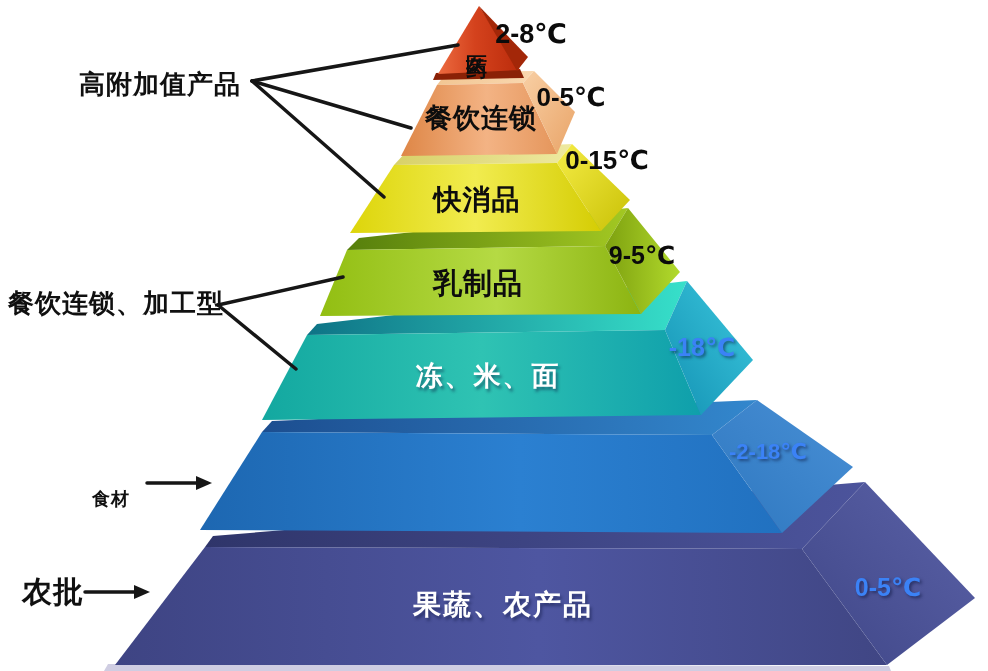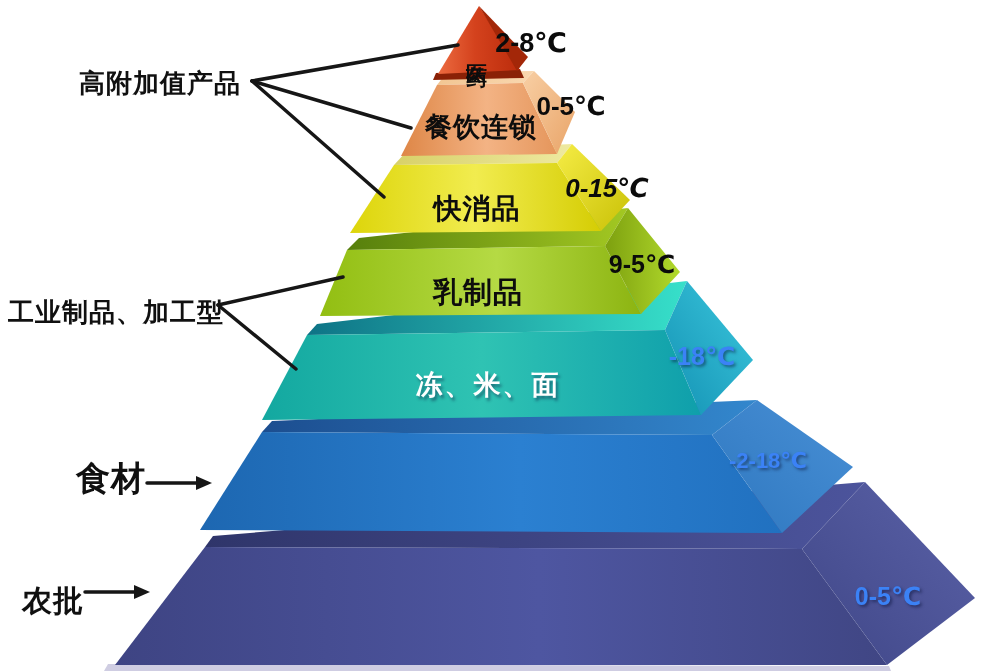--- a/index.html
+++ b/index.html
@@ -11,21 +11,20 @@
     font-family:"Liberation Sans","DejaVu Sans",sans-serif;
   }
   .stage svg{position:absolute;left:0;top:0;}
   .lbl{
     position:absolute;
     transform:translate(-50%,-50%);
     white-space:nowrap;
     font-weight:900;
     line-height:1;
     pointer-events:none;
-    margin-top:9px;
   }
   .cn-dark{color:#0d0d0d;letter-spacing:1px;}
   .cn-light{
     color:#ffffff;letter-spacing:2px;
     text-shadow:2px 3px 3px rgba(10,20,60,.45);
   }
   .temp-dark{color:#0b0b0b;font-weight:800;letter-spacing:0px;}
   .temp-light{
     color:#3b82f6;font-weight:800;
     text-shadow:2px 2px 3px rgba(10,20,60,.5);
@@ -172,30 +171,31 @@
     <polygon points="134,585 150,592 134,599" fill="#161616"></polygon>
   </svg>
 
   <div class="lbl vert cn-dark" style="left:477px;top:41px;font-size:21px;">医药</div>
   <div class="lbl temp-dark" style="left:531px;top:34px;font-size:27px;">2-8℃</div>
 
   <div class="lbl cn-dark" style="left:481px;top:118px;font-size:27px;">餐饮连锁</div>
   <div class="lbl temp-dark" style="left:571px;top:97px;font-size:26px;">0-5℃</div>
 
   <div class="lbl cn-dark" style="left:477px;top:200px;font-size:28px;">快消品</div>
-  <div class="lbl temp-dark" style="left:607px;top:179px;font-size:26px;font-style:italic;">0-15℃</div>
+  <div class="lbl temp-dark" style="left:607px;top:160px;font-size:26px;">0-15℃</div>
 
   <div class="lbl cn-dark" style="left:478px;top:283px;font-size:29px;">乳制品</div>
   <div class="lbl temp-dark" style="left:642px;top:255px;font-size:25px;">9-5℃</div>
 
   <div class="lbl cn-light" style="left:488px;top:378px;font-size:27px;font-family:Liberation Mono, monospace;">冻、米、面</div>
   <div class="lbl temp-light" style="left:702px;top:347px;font-size:25px;">-18℃</div>
 
   <div class="lbl temp-light" style="left:768px;top:452px;font-size:22px;">-2-18℃</div>
 
+  <div class="lbl cn-light" style="left:503px;top:605px;font-size:28px;">果蔬、农产品</div>
   <div class="lbl temp-light" style="left:888px;top:587px;font-size:25px;">0-5℃</div>
 
-  <div class="lbl ann" style="left:160px;top:74px;font-size:26px;">高附加值产品</div>
-  <div class="lbl ann" style="left:116px;top:303px;font-size:26px;">工业制品、加工型</div>
-  <div class="lbl ann" style="left:111px;top:469px;font-size:34px;">食材</div>
+  <div class="lbl ann" style="left:160px;top:84px;font-size:26px;">高附加值产品</div>
+  <div class="lbl ann" style="left:116px;top:303px;font-size:26px;">餐饮连锁、加工型</div>
+  <div class="lbl ann" style="left:111px;top:499px;font-size:18px;">食材</div>
   <div class="lbl ann" style="left:53px;top:592px;font-size:30px;">农批</div>
 
 </div>
 
 </body></html>

